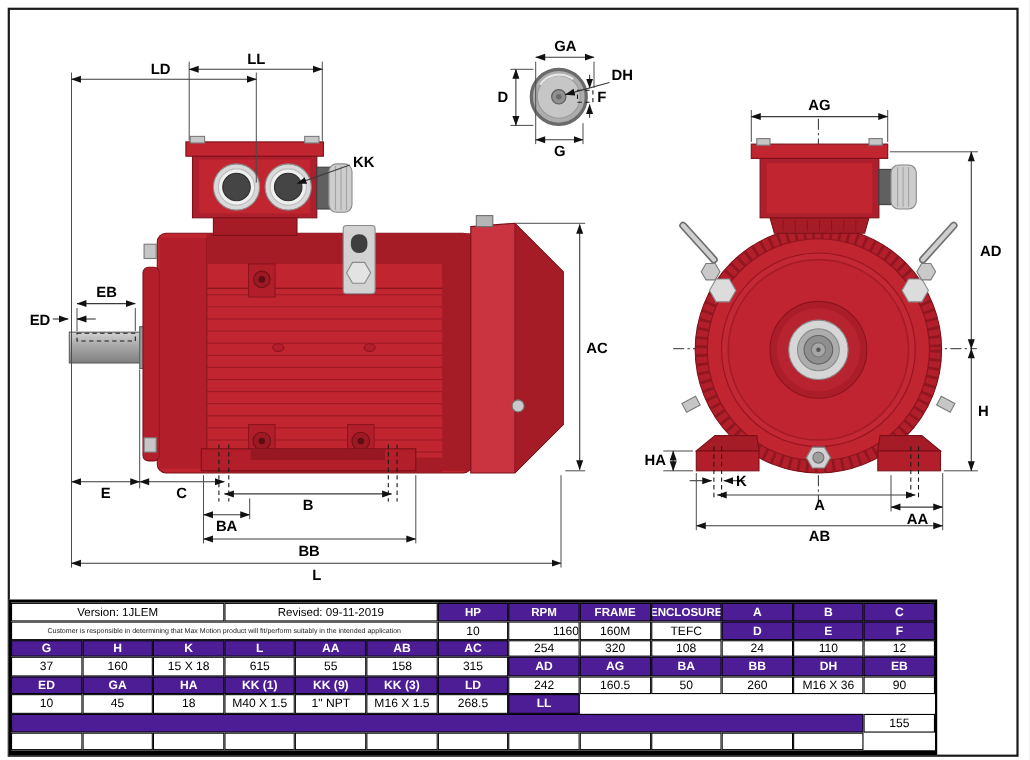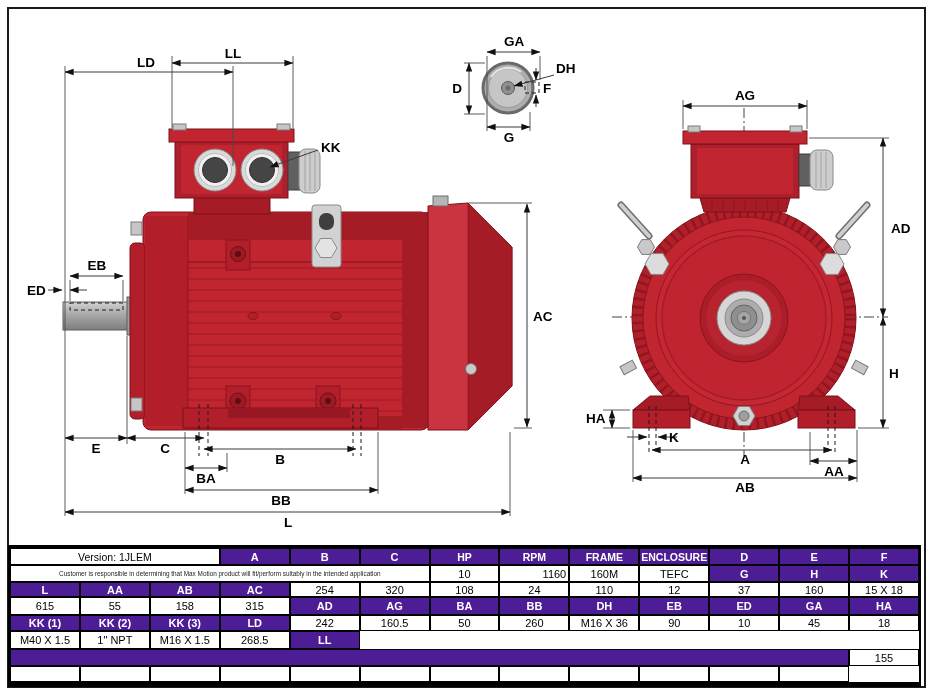--- a/index.html
+++ b/index.html
@@ -6,21 +6,21 @@
   .page{position:relative;width:936px;height:691px;background:#ffffff;overflow:hidden;
         font-family:"Liberation Sans", sans-serif;}
   .frame{position:absolute;left:7px;top:7px;width:915px;height:677px;border:2px solid #1a1a1a;}
   svg text{font-family:"Liberation Sans", sans-serif;}
   .dim{font-weight:bold;font-size:13.5px;fill:#000;}
   .dline{stroke:#3a3a3a;stroke-width:1;fill:none;}
   .ext{stroke:#4a4a4a;stroke-width:0.9;fill:none;}
   .dash{stroke:#1c1c1c;stroke-width:1;fill:none;stroke-dasharray:4 3;}
   .cl{stroke:#2e2e2e;stroke-width:0.9;fill:none;stroke-dasharray:10 3 2 3;}
 
-  .spec-table{position:absolute;left:8px;top:545px;width:913px;box-sizing:border-box;
+  .spec-table{position:absolute;left:8px;top:545px;width:844px;box-sizing:border-box;
     display:grid;grid-template-columns:repeat(13,1fr);
     grid-template-rows:17px 17px 15px 18px 16px 18px 17px 16px;
     border:2px solid #000;border-top-width:3px;border-bottom-width:5px;background:#fff;}
   .spec-table [data-cells]{display:contents;}
   .c{display:flex;align-items:center;justify-content:center;border:1px solid #000;
      font-size:11px;color:#000;background:#fff;white-space:nowrap;overflow:hidden;}
   .bk{background:#4c1d95;color:#fff;font-weight:bold;border-color:#040404;}
   .meta{font-size:10.5px;}
   .small{font-size:6.4px;color:#222;}
   .model{font-size:13px;font-weight:bold;}
@@ -262,33 +262,34 @@
         <line class="ext" x1="857" y1="430" x2="857" y2="482"></line>
         <line class="dline" x1="633" y1="478" x2="857" y2="478" marker-start="url(#as)" marker-end="url(#ae)"></line>
         <text class="dim" x="745" y="492" text-anchor="middle">AB</text>
       </g>
     </g>
   </svg>
 
   
   <div class="spec-table">
     <div class="c meta" style="grid-row:1;grid-column:1/4;">Version: 1JLEM</div>
+    <div class="c meta" style="grid-row:1;grid-column:4/7;">Revised: 09-11-2019</div>
     <div class="c bk meta" style="grid-row:1;grid-column:7;">HP</div>
     <div class="c bk meta" style="grid-row:1;grid-column:8;text-align:center;">RPM</div>
     <div class="c bk meta" style="grid-row:1;grid-column:9;">FRAME</div>
     <div class="c bk meta" style="grid-row:1;grid-column:10;text-align:center;">ENCLOSURE</div>
     <div class="c small" style="grid-row:2;grid-column:1/7;">Customer is responsible in determining that Max Motion product will fit/perform suitably in the intended application</div>
     <div class="c" style="grid-row:2;grid-column:7;">10</div>
     <div class="c" style="grid-row:2;grid-column:8;padding-left:40px;">1160</div>
     <div class="c" style="grid-row:2;grid-column:9;">160M</div>
     <div class="c" style="grid-row:2;grid-column:10;">TEFC</div>
 
     <div data-cells="table.dim1.headers"><div class="c bk">A</div><div class="c bk">B</div><div class="c bk">C</div><div class="c bk">D</div><div class="c bk">E</div><div class="c bk">F</div><div class="c bk">G</div><div class="c bk">H</div><div class="c bk">K</div><div class="c bk">L</div><div class="c bk">AA</div><div class="c bk">AB</div><div class="c bk">AC</div></div>
     <div data-cells="table.dim1.values"><div class="c">254</div><div class="c">320</div><div class="c">108</div><div class="c">24</div><div class="c">110</div><div class="c">12</div><div class="c">37</div><div class="c">160</div><div class="c">15 X 18</div><div class="c">615</div><div class="c">55</div><div class="c">158</div><div class="c">315</div></div>
-    <div data-cells="table.dim2.headers"><div class="c bk">AD</div><div class="c bk">AG</div><div class="c bk">BA</div><div class="c bk">BB</div><div class="c bk">DH</div><div class="c bk">EB</div><div class="c bk">ED</div><div class="c bk">GA</div><div class="c bk">HA</div><div class="c bk">KK (1)</div><div class="c bk">KK (2)</div><div class="c bk">KK (3)</div><div class="c bk">LD</div></div>
+    <div data-cells="table.dim2.headers"><div class="c bk">AD</div><div class="c bk">AG</div><div class="c bk">BA</div><div class="c bk">BB</div><div class="c bk">DH</div><div class="c bk">EB</div><div class="c bk">ED</div><div class="c bk">GA</div><div class="c bk">HA</div><div class="c bk">KK (1)</div><div class="c bk">KK (9)</div><div class="c bk">KK (3)</div><div class="c bk">LD</div></div>
     <div data-cells="table.dim2.values"><div class="c">242</div><div class="c">160.5</div><div class="c">50</div><div class="c">260</div><div class="c">M16 X 36</div><div class="c">90</div><div class="c">10</div><div class="c">45</div><div class="c">18</div><div class="c">M40 X 1.5</div><div class="c">1" NPT</div><div class="c">M16 X 1.5</div><div class="c">268.5</div></div>
 
     <div class="c bk">LL</div>
     <div class="c bk" style="grid-column:span 12;"></div>
     <div class="c">155</div>
     <div data-cells="table.dim3.empty"><div class="c"></div><div class="c"></div><div class="c"></div><div class="c"></div><div class="c"></div><div class="c"></div><div class="c"></div><div class="c"></div><div class="c"></div><div class="c"></div><div class="c"></div><div class="c"></div></div>
   </div>
 </div>
 
 </body></html>

